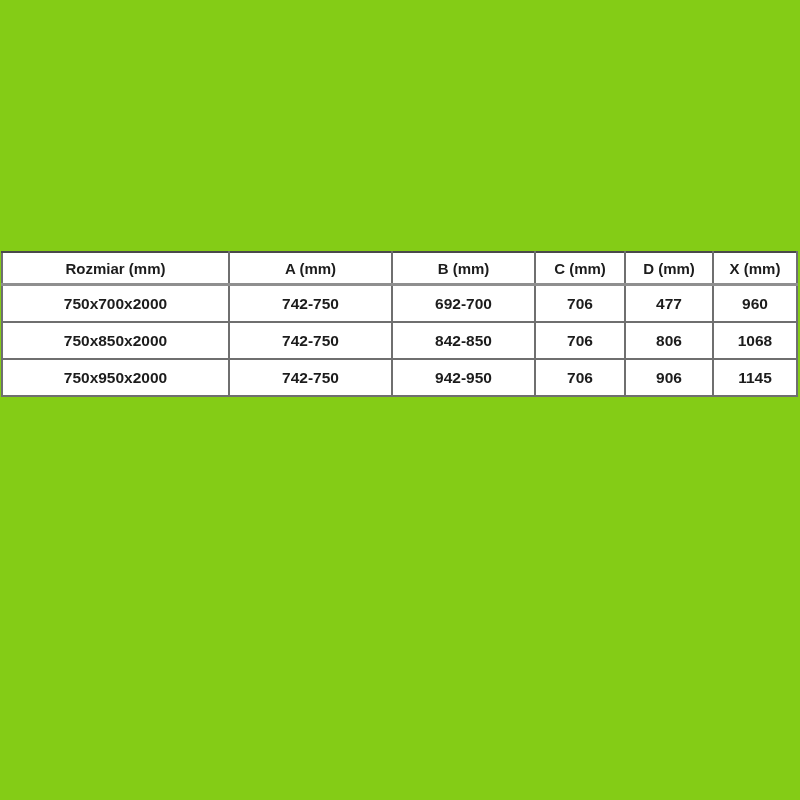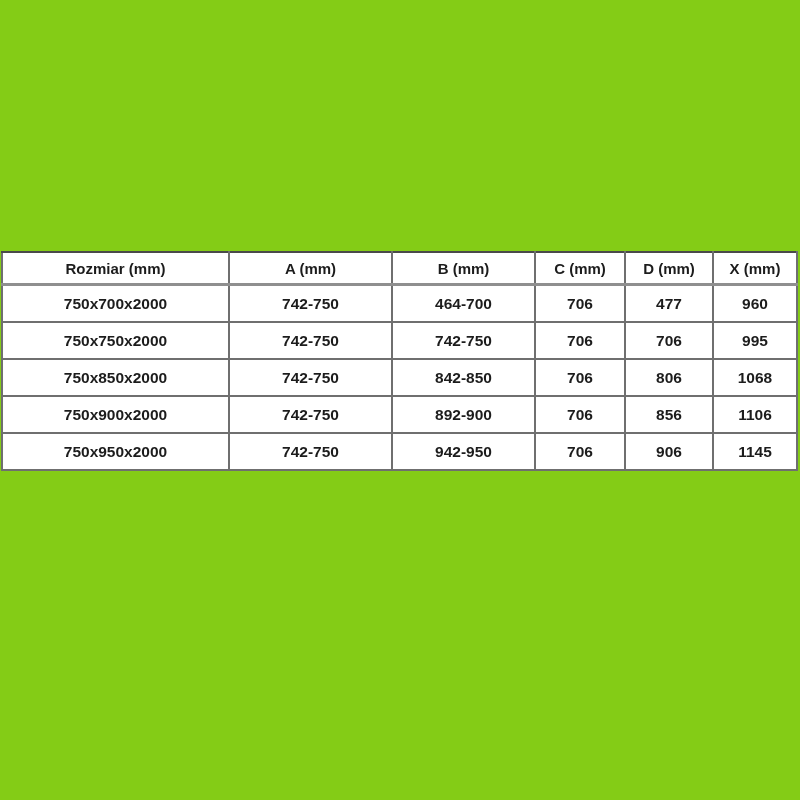--- a/index.html
+++ b/index.html
@@ -68,48 +68,32 @@
         <th>B (mm)</th>
         <th>C (mm)</th>
         <th>D (mm)</th>
         <th>X (mm)</th>
       </tr>
     </thead>
     <tbody>
       <tr>
         <td>750x700x2000</td>
         <td>742-750</td>
-        <td>464-700</td>
+        <td>692-700</td>
         <td>706</td>
         <td>477</td>
         <td>960</td>
-      </tr>
-      <tr>
-        <td>750x750x2000</td>
-        <td>742-750</td>
-        <td>742-750</td>
-        <td>706</td>
-        <td>706</td>
-        <td>995</td>
       </tr>
       <tr>
         <td>750x850x2000</td>
         <td>742-750</td>
         <td>842-850</td>
         <td>706</td>
         <td>806</td>
         <td>1068</td>
-      </tr>
-      <tr>
-        <td>750x900x2000</td>
-        <td>742-750</td>
-        <td>892-900</td>
-        <td>706</td>
-        <td>856</td>
-        <td>1106</td>
       </tr>
       <tr>
         <td>750x950x2000</td>
         <td>742-750</td>
         <td>942-950</td>
         <td>706</td>
         <td>906</td>
         <td>1145</td>
       </tr>
     </tbody>

